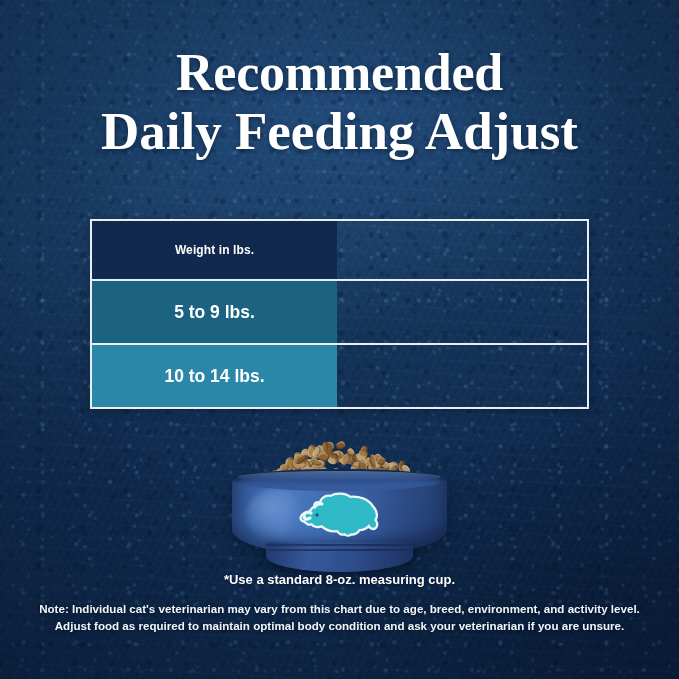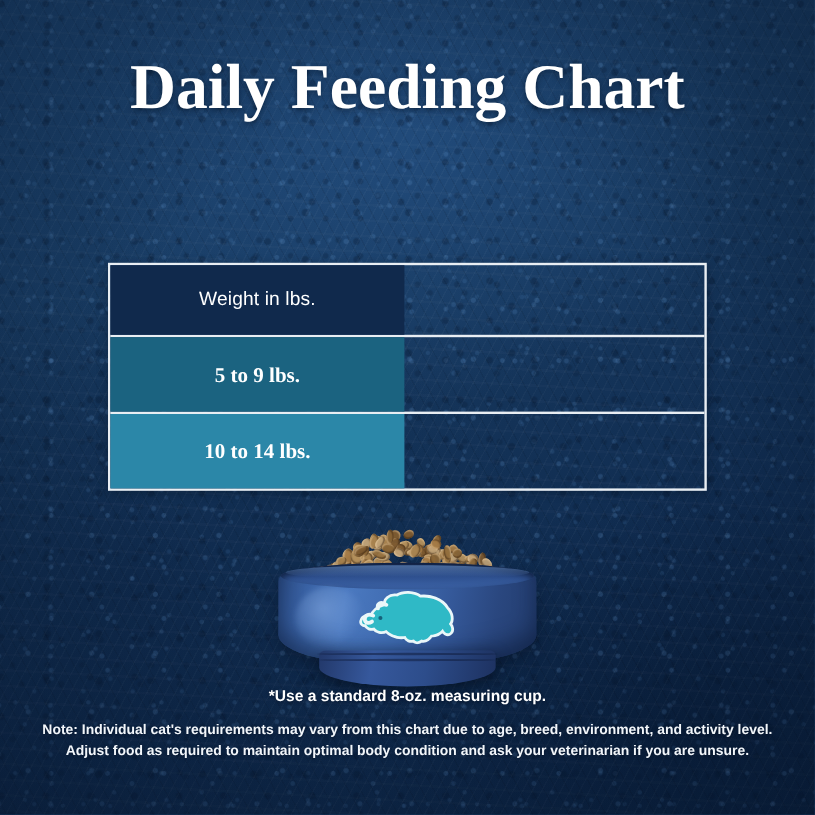--- a/index.html
+++ b/index.html
@@ -95,37 +95,37 @@
   .table {
     position: absolute;
     left: 90px;
     top: 219px;
     width: 499px;
     border: 2px solid #e9eef3;
     box-sizing: border-box;
     box-shadow: 0 2px 8px rgba(4,14,30,0.35);
   }
   .trow { display: flex; width: 100%; }
-  .trow + .trow { border-top: 2px solid #e9eef3; font-family: Liberation Serif, serif; }
+  .trow + .trow { border-top: 2px solid #e9eef3; }
   .tcell {
     display: flex;
     align-items: center;
     justify-content: center;
     box-sizing: border-box;
     color: #ffffff;
     text-align: center;
   }
   .tcell.c1 { width: 245px; }
   .tcell.c2 { width: 250px; border-left: 2px solid #e9eef3; }
 
   .head .tcell {
     height: 58px;
     background: #10294c;
-    font-size: 16px;
-    font-weight: normal;
+    font-size: 12px;
+    font-weight: bold;
     letter-spacing: .1px;
   }
   .row1 .tcell {
     height: 62px;
     background: #1b6380;
     font-size: 17.5px;
     font-weight: bold;
   }
   .row2 .tcell {
     height: 62px;
@@ -263,21 +263,22 @@
 
 <div class="stage">
   <div class="tex-a"></div>
   <div class="tex-b"></div>
   <div class="tex-c"></div>
   <div class="vignette"></div>
 
   <div class="content">
 
     <div class="title">
-      <span class="ln ln2">Daily Feeding Chart</span>
+      <span class="ln ln1">Recommended</span>
+      <span class="ln ln2">Daily Feeding Adjust</span>
     </div>
 
     <div class="table">
 
       <div class="trow head">
         <div class="tcell c1">Weight in lbs.</div>
       </div>
 
       <div class="trow row1">
         <div class="tcell c1">5 to 9 lbs.</div>
@@ -644,18 +645,18 @@
             <circle cx="19" cy="24" r="1.7" fill="#15617a"></circle>
           </g>
         </svg>
       </div>
 
     </div>
 
     <div class="note-star">*Use a standard 8-oz. measuring cup.</div>
 
     <div class="note-body">
-      <span class="ln">Note: Individual cat's requirements may vary from this chart due to age, breed, environment, and activity level.</span>
+      <span class="ln">Note: Individual cat's veterinarian may vary from this chart due to age, breed, environment, and activity level.</span>
       <span class="ln">Adjust food as required to maintain optimal body condition and ask your veterinarian if you are unsure.</span>
     </div>
 
   </div>
 </div>
 
 </body></html>

